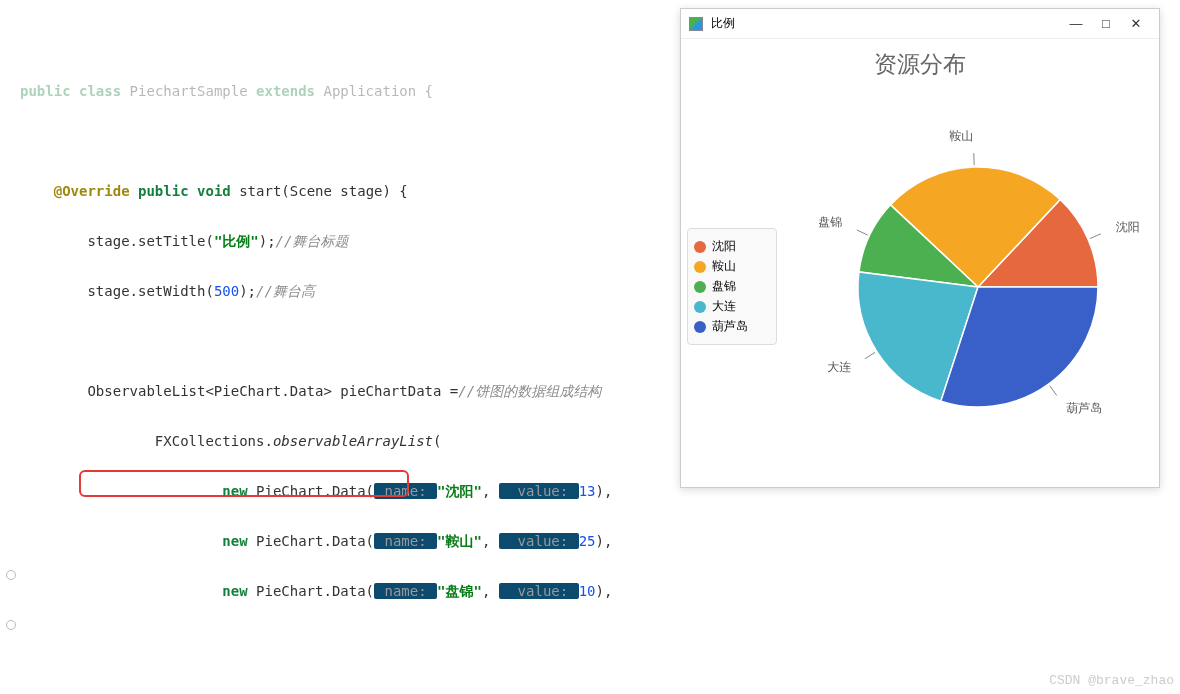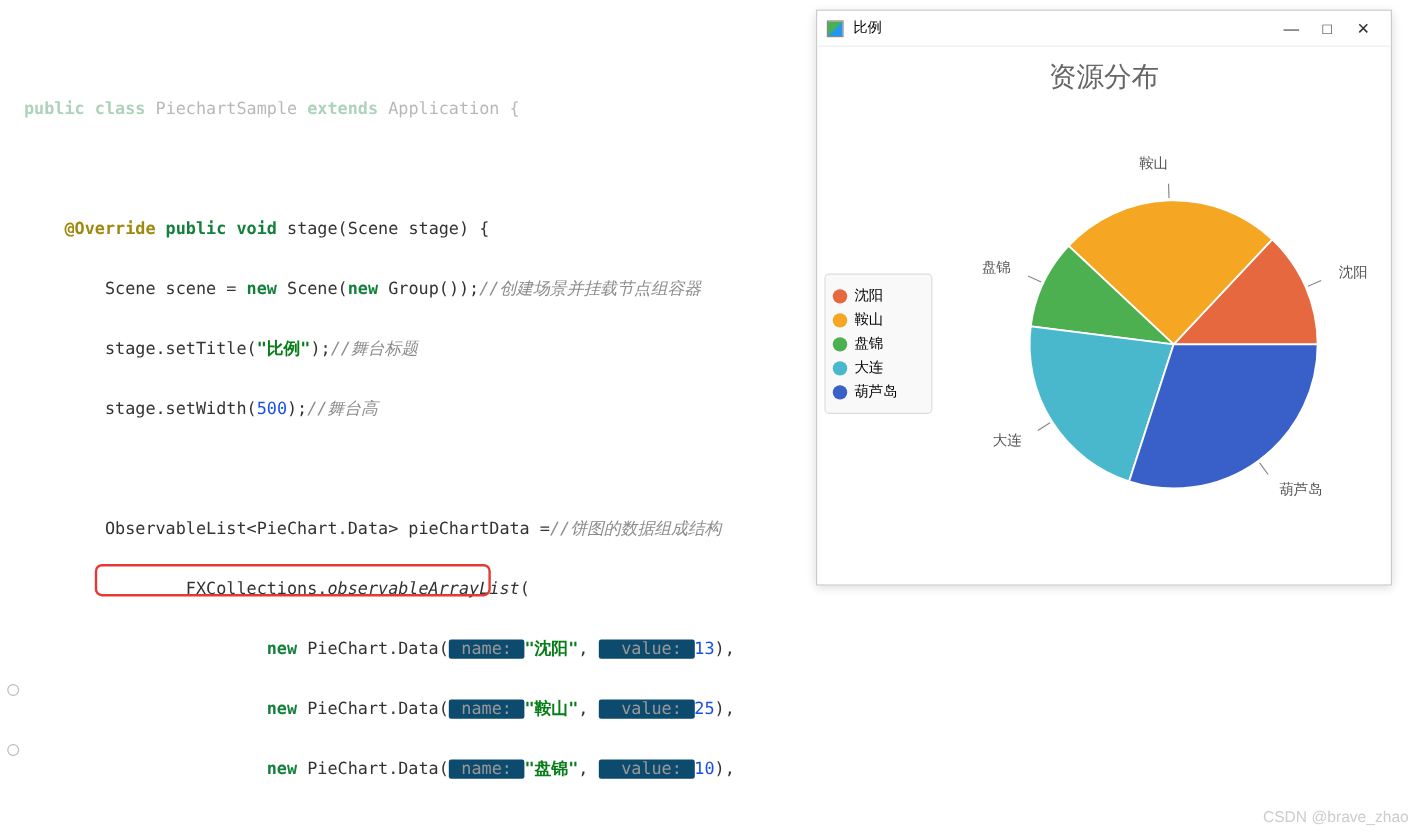--- a/index.html
+++ b/index.html
@@ -100,41 +100,40 @@
     }
     .legend-dot {
       width: 12px; height: 12px; border-radius: 50%; margin-right: 6px;
     }
     .pie-wrap { flex: 1; position: relative; height: 360px; }
     .pie-line { stroke: #888; stroke-width: 1; fill: none; }
     .watermark {
       position: absolute;
       right: 6px; bottom: 6px;
       font-size: 13px; color: #ccc;
-      font-family: Liberation Sans, sans-serif;
+      font-family: Liberation Mono, monospace;
     }
     .gutter-circle {
       position: absolute;
       left: 6px;
       width: 10px; height: 10px;
       border: 1px solid #bbb;
       border-radius: 50%;
       background: #fff;
     }
   </style>
 </head>
 <body>
 
 <div class="code-area">
 <span class="gutter-circle" style="top:570px;"></span>
 <span class="gutter-circle" style="top:620px;"></span>
 <div style="opacity:0.35"><span class="kw">public</span> <span class="kw">class</span> PiechartSample <span class="kw">extends</span> Application {</div>
 <div> </div>
-<div>    <span class="annotation">@Override</span> <span class="kw">public</span> <span class="kw">void</span> <span>stage</span><span>(Scene stage) {</span></div>
-<div>        <span>Scene scene = </span><span class="kw">new</span><span> Scene(</span><span class="kw">new</span><span> Group());</span><span class="comment">//创建场景并挂载节点组容器</span></div>
+<div>    <span class="annotation">@Override</span> <span class="kw">public</span> <span class="kw">void</span> <span>start</span><span>(Scene stage) {</span></div>
 <div>        <span>stage.setTitle(</span><span class="str">"比例"</span><span>);</span><span class="comment">//舞台标题</span></div>
 <div>        <span>stage.setWidth(</span><span class="num">500</span><span>);</span><span class="comment">//舞台高</span></div>
 <div> </div>
 <div>        <span>ObservableList&lt;PieChart.Data&gt; pieChartData =</span><span class="comment">//饼图的数据组成结构</span></div>
 <div>                <span>FXCollections.</span><span class="italic">observableArrayList</span><span>(</span></div>
 <div>                        <span class="kw">new</span><span> PieChart.Data(</span><span class="hint"> name: </span><span class="str">"沈阳"</span>, <span class="hint">  value: </span><span class="num">13</span><span>),</span></div>
 <div>                        <span class="kw">new</span><span> PieChart.Data(</span><span class="hint"> name: </span><span class="str">"鞍山"</span>, <span class="hint">  value: </span><span class="num">25</span><span>),</span></div>
 <div>                        <span class="kw">new</span><span> PieChart.Data(</span><span class="hint"> name: </span><span class="str">"盘锦"</span>, <span class="hint">  value: </span><span class="num">10</span><span>),</span></div>
 
 

